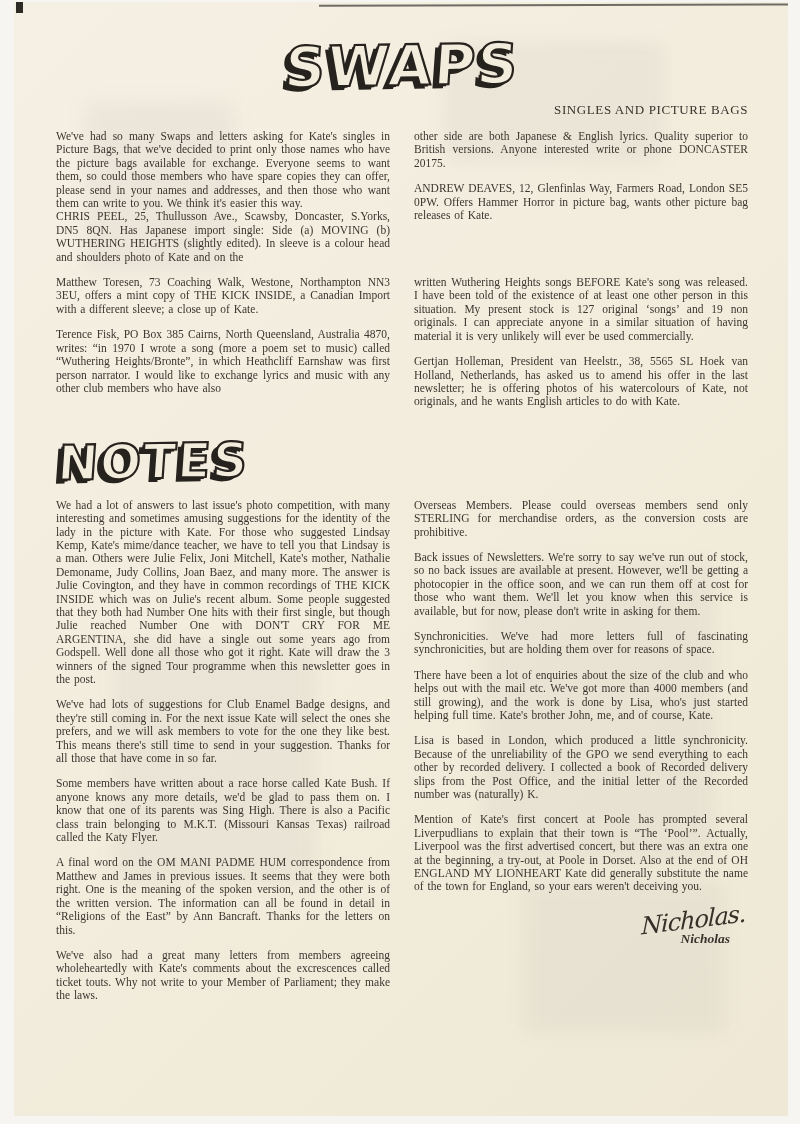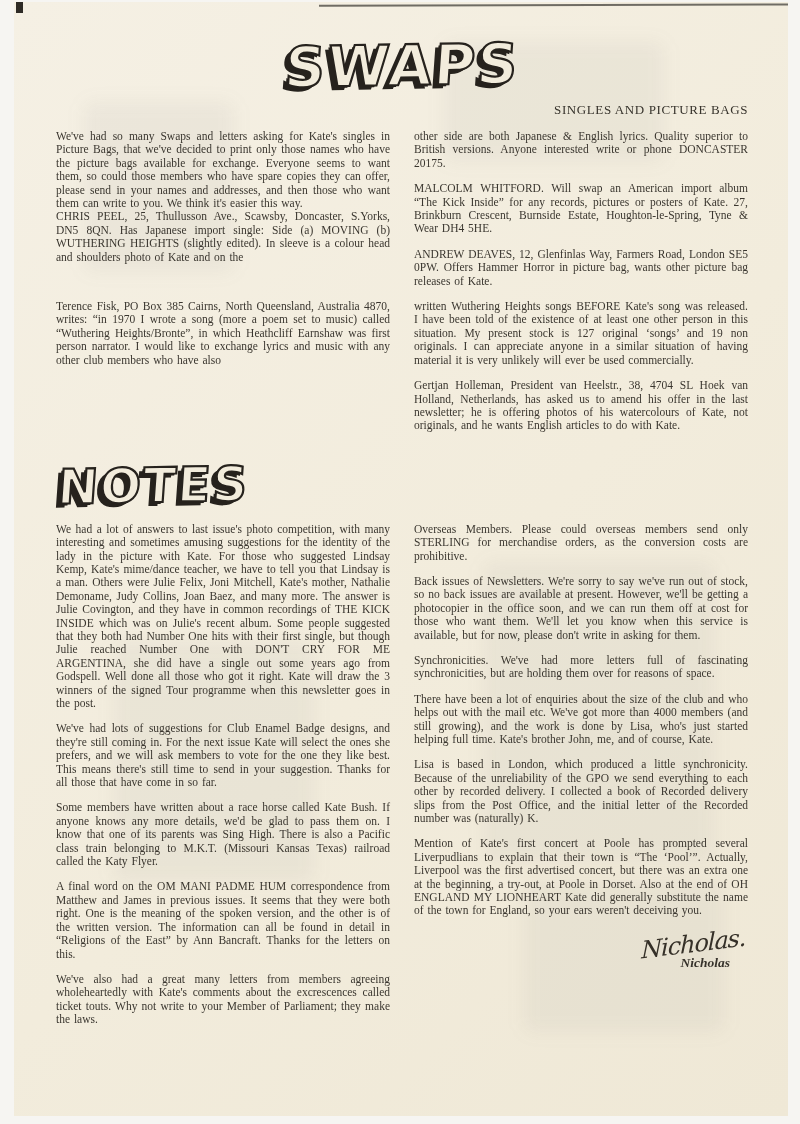--- a/index.html
+++ b/index.html
@@ -85,33 +85,33 @@
     </div>
     <div class="subtitle">SINGLES AND PICTURE BAGS</div>
 
     <div class="cols">
       <div class="col">
         <p class="body tight">We've had so many Swaps and letters asking for Kate's singles in Picture Bags, that we've decided to print only those names who have the picture bags available for exchange. Everyone seems to want them, so could those members who have spare copies they can offer, please send in your names and addresses, and then those who want them can write to you. We think it's easier this way.</p>
         <p class="body">CHRIS PEEL, 25, Thullusson Ave., Scawsby, Doncaster, S.Yorks, DN5 8QN. Has Japanese import single: Side (a) MOVING (b) WUTHERING HEIGHTS (slightly edited). In sleeve is a colour head and shoulders photo of Kate and on the</p>
       </div>
       <div class="col">
         <p class="body">other side are both Japanese &amp; English lyrics. Quality superior to British versions. Anyone interested write or phone DONCASTER 20175.</p>
-        <p class="body">MALCOLM WHITFORD. Will swap an American import album “The Kick Inside” for any records, pictures or posters of Kate. 27, Brinkburn Crescent, Burnside Estate, Houghton-le-Spring, Tyne &amp; Wear DH4 5HE.</p>
         <p class="body">ANDREW DEAVES, 12, Glenfinlas Way, Farmers Road, London SE5 0PW. Offers Hammer Horror in picture bag, wants other picture bag releases of Kate.</p>
       </div>
     </div>
 
 
     <div class="cols">
       <div class="col">
+        <p class="body">Matthew Toresen, 73 Coaching Walk, Westone, Northampton NN3 3EU, offers a mint copy of THE KICK INSIDE, a Canadian Import with a different sleeve; a close up of Kate.</p>
         <p class="body">Terence Fisk, PO Box 385 Cairns, North Queensland, Australia 4870, writes: “in 1970 I wrote a song (more a poem set to music) called “Wuthering Heights/Bronte”, in which Heathcliff Earnshaw was first person narrator. I would like to exchange lyrics and music with any other club members who have also</p>
       </div>
       <div class="col">
         <p class="body">written Wuthering Heights songs BEFORE Kate's song was released. I have been told of the existence of at least one other person in this situation. My present stock is 127 original ‘songs’ and 19 non originals. I can appreciate anyone in a similar situation of having material it is very unlikely will ever be used commercially.</p>
-        <p class="body" style="margin-top:12px;">Gertjan Holleman, President van Heelstr., 38, 4704 SL Hoek van Holland, Netherlands, has asked us to amend his offer in the last newsletter; he is offering photos of his watercolours of Kate, not originals, and he wants English articles to do with Kate.</p>
+        <p class="body" style="margin-top:12px;">Gertjan Holleman, President van Heelstr., 38, 5565 SL Hoek van Holland, Netherlands, has asked us to amend his offer in the last newsletter; he is offering photos of his watercolours of Kate, not originals, and he wants English articles to do with Kate.</p>
       </div>
     </div>
 
     <div class="notes-title-wrap">
       <span class="bigtitle">NOTES</span>
     </div>
 
     <div class="cols">
       <div class="col">
         <p class="body">We had a lot of answers to last issue's photo competition, with many interesting and sometimes amusing suggestions for the identity of the lady in the picture with Kate. For those who suggested Lindsay Kemp, Kate's mime/dance teacher, we have to tell you that Lindsay is a man. Others were Julie Felix, Joni Mitchell, Kate's mother, Nathalie Demoname, Judy Collins, Joan Baez, and many more. The answer is Julie Covington, and they have in common recordings of THE KICK INSIDE which was on Julie's recent album. Some people suggested that they both had Number One hits with their first single, but though Julie reached Number One with DON'T CRY FOR ME ARGENTINA, she did have a single out some years ago from Godspell. Well done all those who got it right. Kate will draw the 3 winners of the signed Tour programme when this newsletter goes in the post.</p>

